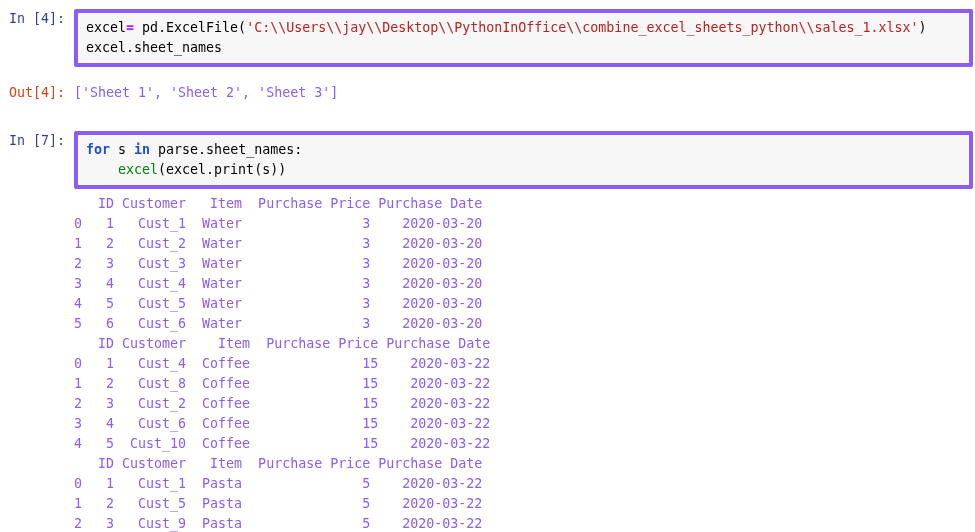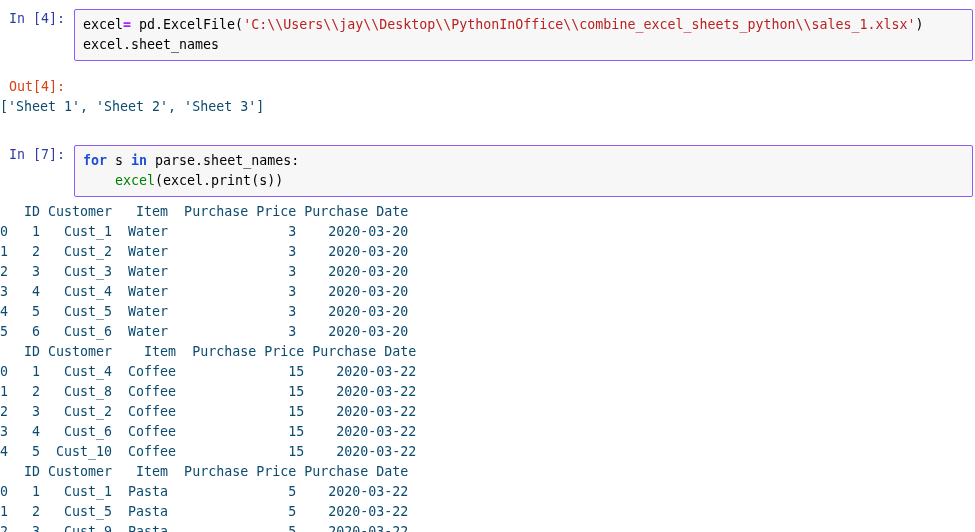--- a/index.html
+++ b/index.html
@@ -36,21 +36,21 @@
     user-select: none;
   }
   .prompt.in  { color: #303f9f; }
   .prompt.out { color: #d84315; }
 
   
   .cell-input { padding-top: 9px; }
   .code-area {
     flex: 1 1 auto;
     background: #f7f7f7;
-    border: 1px solid #8b5cf6;
+    border: 4px solid #8b5cf6;
     border-radius: 2px;
     padding: 5px 4px 5px 8px;
     margin-right: 2px;
     overflow: hidden;
   }
   pre.code {
     margin: 0;
     font-family: "DejaVu Sans Mono", "Liberation Mono", monospace;
     font-size: 13.3px;
     line-height: 20px;
@@ -59,31 +59,31 @@
     tab-size: 4;
   }
   
   .tok-k  { color: #1d4ed8; font-weight: bold; }   
   .tok-s  { color: #ba2121; }                      
   .tok-o  { color: #aa22ff; font-weight: bold; }   
   .tok-p  { color: #000000; }                      
   .tok-nb { color: #008000; }                      
 
   
-  .cell-output { padding-top: 4px; flex-direction: column; }
+  .cell-output { padding-top: 4px; }
   .out-area {
     flex: 1 1 auto;
     padding: 0;
   }
   pre.outtext {
     margin: 0;
     font-family: "DejaVu Sans Mono", "Liberation Mono", monospace;
     font-size: 13.3px;
     line-height: 20px;
-    color: #0c4a6e;
+    color: #8b5cf6;
     white-space: pre;
   }
   .spacer-sm { height: 12px; }
   .spacer-md { height: 19px; }
   .stream-out { padding-top: 5px; }
 </style>
 </head>
 <body>
 
 <div class="notebook">

